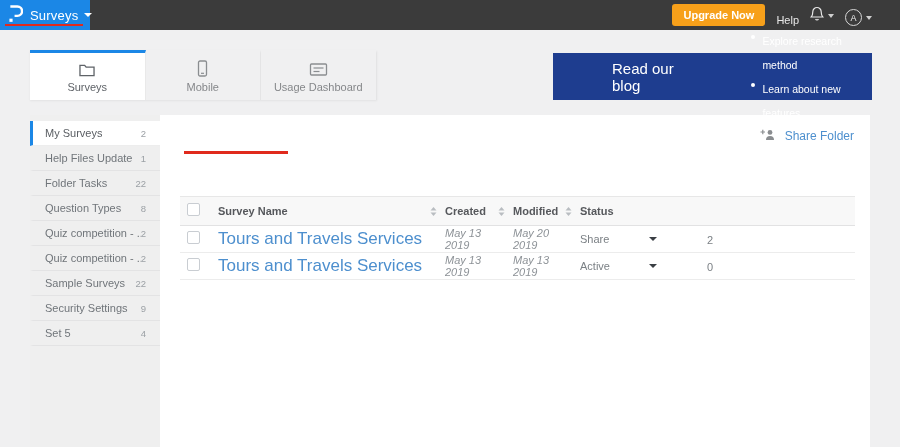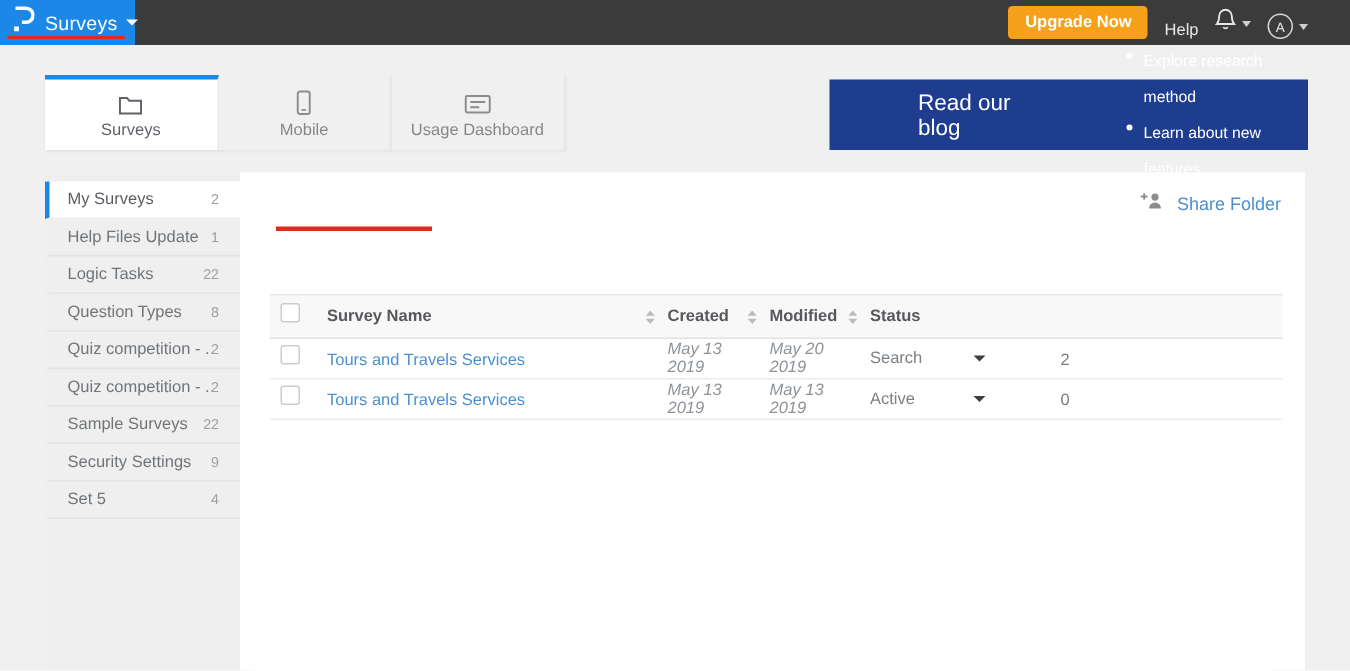--- a/index.html
+++ b/index.html
@@ -58,21 +58,21 @@
   .annotation-btn{width:104px;height:3px;background:var(--annotation-red);margin:3px 0 0 4px;}
 
   
   .table{position:absolute;left:20px;right:15px;top:81px;}
   .thead,.trow{display:grid;grid-template-columns:30px 220px 68px 67px 102px 1fr;align-items:center;}
   .thead{height:30px;background:#f8f8f8;border-top:1px solid #e7e7e7;border-bottom:1px solid #e2e2e3;}
   .th{display:flex;align-items:center;gap:8px;font-size:11px;font-weight:bold;color:#56585c;}
   .c-name.th{padding-left:8px;}
   .trow{height:27px;border-bottom:1px solid #ececec;}
   .checkbox{width:13px;height:13px;border:1px solid #c9cdd2;border-radius:2px;background:#fff;display:inline-block;margin-left:7px;cursor:pointer;}
-  .survey-link{color:var(--link-blue);font-size:11px;text-decoration:none;padding-left:8px;cursor:pointer;}
+  .survey-link{color:var(--link-blue);font-size:17px;text-decoration:none;padding-left:8px;cursor:pointer;}
   .val{font-size:11px;color:#8d9297;padding-left:15px;font-style:italic;}
   .c-status{display:flex;align-items:center;}
   .status-text{font-size:11px;color:#7b8085;padding-left:15px;}
   .caret-dark{border-top-color:#3a3f44;margin-left:auto;margin-right:10px;cursor:pointer;}
   .resp-val{font-size:11px;color:#7b8085;margin-left:40px;}
   .sort{display:inline-flex;flex-direction:column;gap:1px;cursor:pointer;}
 </style>
 </head>
 <body>
 
@@ -148,21 +148,21 @@
 <div class="sidebar">
   <div class="side-item active">
     <span class="lbl">My Surveys</span>
       <span class="cnt">2</span>
   </div>
   <div class="side-item">
     <span class="lbl">Help Files Update</span>
       <span class="cnt">1</span>
   </div>
   <div class="side-item">
-    <span class="lbl">Logic Tasks</span>
+    <span class="lbl">Folder Tasks</span>
       <span class="cnt">22</span>
   </div>
   <div class="side-item">
     <span class="lbl">Question Types</span>
       <span class="cnt">8</span>
   </div>
   <div class="side-item">
     <span class="lbl">Quiz competition - ...</span>
       <span class="cnt">2</span>
   </div>
@@ -234,21 +234,21 @@
         <span>Status</span>
       </div>
     </div>
 
     <div class="trow">
       <div><span class="checkbox"></span></div>
       <div><a class="survey-link">Tours and Travels Services</a></div>
       <div class="val">May 13 2019</div>
       <div class="val">May 20 2019</div>
       <div class="c-status">
-        <span class="status-text">Search</span>
+        <span class="status-text">Share</span>
         <span class="caret caret-dark"></span>
       </div>
       <div><span class="resp-val">2</span></div>
     </div>
 
     <div class="trow">
       <div><span class="checkbox"></span></div>
       <div><a class="survey-link">Tours and Travels Services</a></div>
       <div class="val">May 13 2019</div>
       <div class="val">May 13 2019</div>

